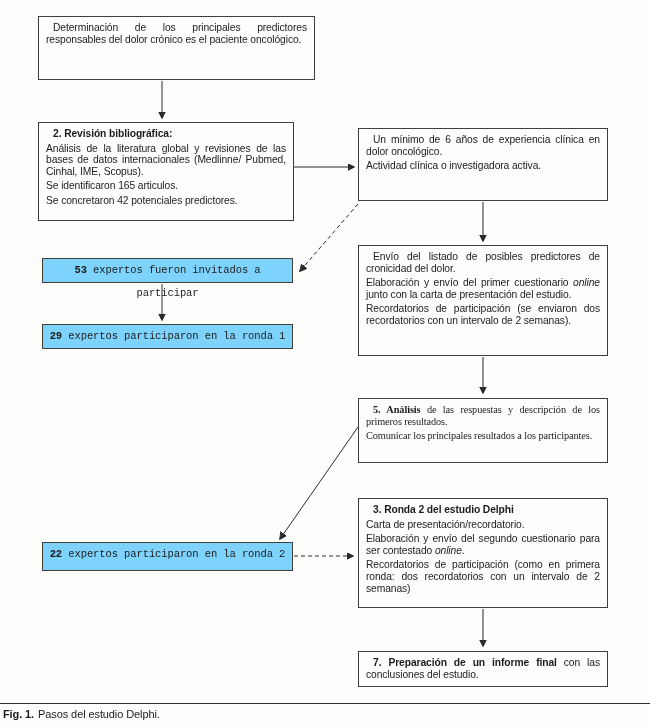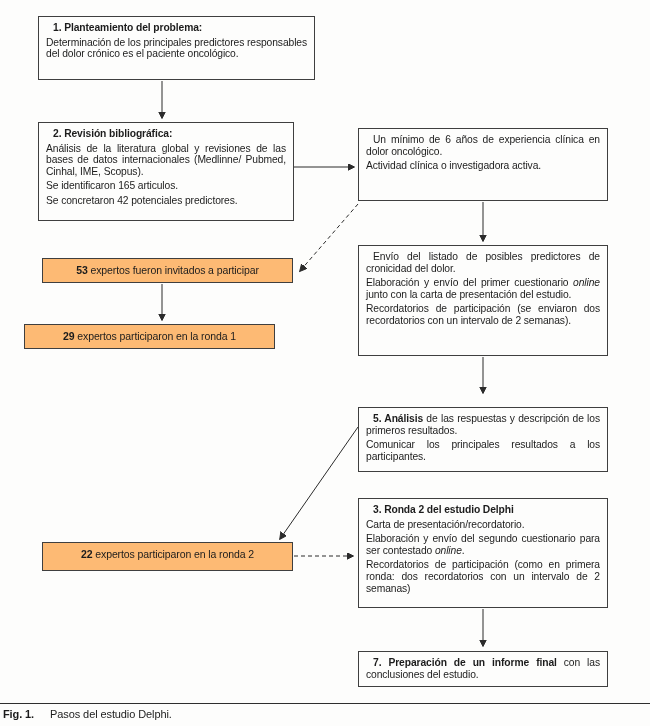--- a/index.html
+++ b/index.html
@@ -4,36 +4,36 @@
 <style>
   html,body{margin:0;padding:0;background:#fdfdfc;}
   .canvas{position:relative;width:650px;height:726px;background:#fdfdfc;overflow:hidden;
           font-family:"Liberation Sans","DejaVu Sans",sans-serif;color:#1c1c1c;}
   .connectors{position:absolute;left:0;top:0;width:650px;height:726px;}
   .box{position:absolute;box-sizing:border-box;border:1px solid #3f3f3f;background:#fdfdfc;
        font-size:10.3px;line-height:11.6px;letter-spacing:-0.1px;padding:5px 7px 3px 7px;
        text-align:justify;}
   .box p{margin:0 0 3px 0;}
   .box p:first-child{text-indent:7px;}
-  .nbox{position:absolute;box-sizing:border-box;border:1px solid #3f3f3f;background:#fdba74;
-        font-size:10.5px;letter-spacing:-0.1px;text-align:center;padding:0;}
+  .nbox{position:absolute;box-sizing:border-box;border:1px solid #3f3f3f;background:#7dd3fc;
+        font-size:10.5px;letter-spacing:-0.1px;text-align:center;padding:0;font-family:Liberation Mono, monospace;}
   .nbox p{margin:0;line-height:23px;}
   .b1{left:38px;top:16px;width:277px;min-height:64px;}
   .b2{left:38px;top:122px;width:256px;min-height:99px;}
   .b3{left:358px;top:128px;width:250px;min-height:73px;}
   .b4{left:358px;top:245px;width:250px;min-height:111px;}
-  .b5{left:358px;top:407px;width:250px;min-height:65px;}
+  .b5{left:358px;top:398px;width:250px;min-height:65px;font-family:Liberation Serif, serif;}
   .b6{left:358px;top:498px;width:250px;min-height:110px;}
   .b7{left:358px;top:651px;width:250px;min-height:33px;}
   .n53{left:42px;top:258px;width:251px;height:25px;}
-  .n29{left:24px;top:324px;width:251px;height:25px;}
+  .n29{left:42px;top:324px;width:251px;height:25px;}
   .n22{left:42px;top:542px;width:251px;height:29px;}
   .rule{position:absolute;left:0;top:703px;width:650px;height:1px;background:#2e2e2e;}
   .caption{position:absolute;left:3px;top:708px;font-size:11px;letter-spacing:-0.1px;}
-  .caption b{margin-right:16px;}
+  .caption b{margin-right:4px;}
   svg path,svg line{stroke:#2b2b2b;}
 </style>
 </head>
 <body>
 
 <div class="canvas">
 
   <svg class="connectors" viewBox="0 0 650 726" xmlns="http://www.w3.org/2000/svg">
     <defs>
       <marker id="arr" markerWidth="8" markerHeight="8" refX="6.5" refY="3.5" orient="auto">
@@ -45,21 +45,20 @@
     <line x1="483" y1="202" x2="483" y2="241" stroke-width="1" marker-end="url(#arr)"></line>
     <line x1="358" y1="204" x2="300" y2="271" stroke-width="1" stroke-dasharray="4 3" marker-end="url(#arr)"></line>
     <line x1="162" y1="284" x2="162" y2="320" stroke-width="1" marker-end="url(#arr)"></line>
     <line x1="483" y1="357" x2="483" y2="393" stroke-width="1" marker-end="url(#arr)"></line>
     <line x1="358" y1="427" x2="280" y2="539" stroke-width="1" marker-end="url(#arr)"></line>
     <line x1="294" y1="556" x2="353" y2="556" stroke-width="1" stroke-dasharray="4 3" marker-end="url(#arr)"></line>
     <line x1="483" y1="609" x2="483" y2="646" stroke-width="1" marker-end="url(#arr)"></line>
   </svg>
 
   <div class="box b1">
-      <p><b>1. Planteamiento del problema:</b></p>
       <p>Determinación de los principales predictores responsables del dolor crónico es el paciente oncológico.</p>
     </div>
 
   <div class="box b2">
       <p><b>2. Revisión bibliográfica:</b></p>
       <p>Análisis de la literatura global y revisiones de las bases de datos internacionales (Medlinne/ Pubmed, Cinhal, IME, Scopus).</p>
       <p>Se identificaron 165 articulos.</p>
       <p>Se concretaron 42 potenciales predictores.</p>
     </div>
 

